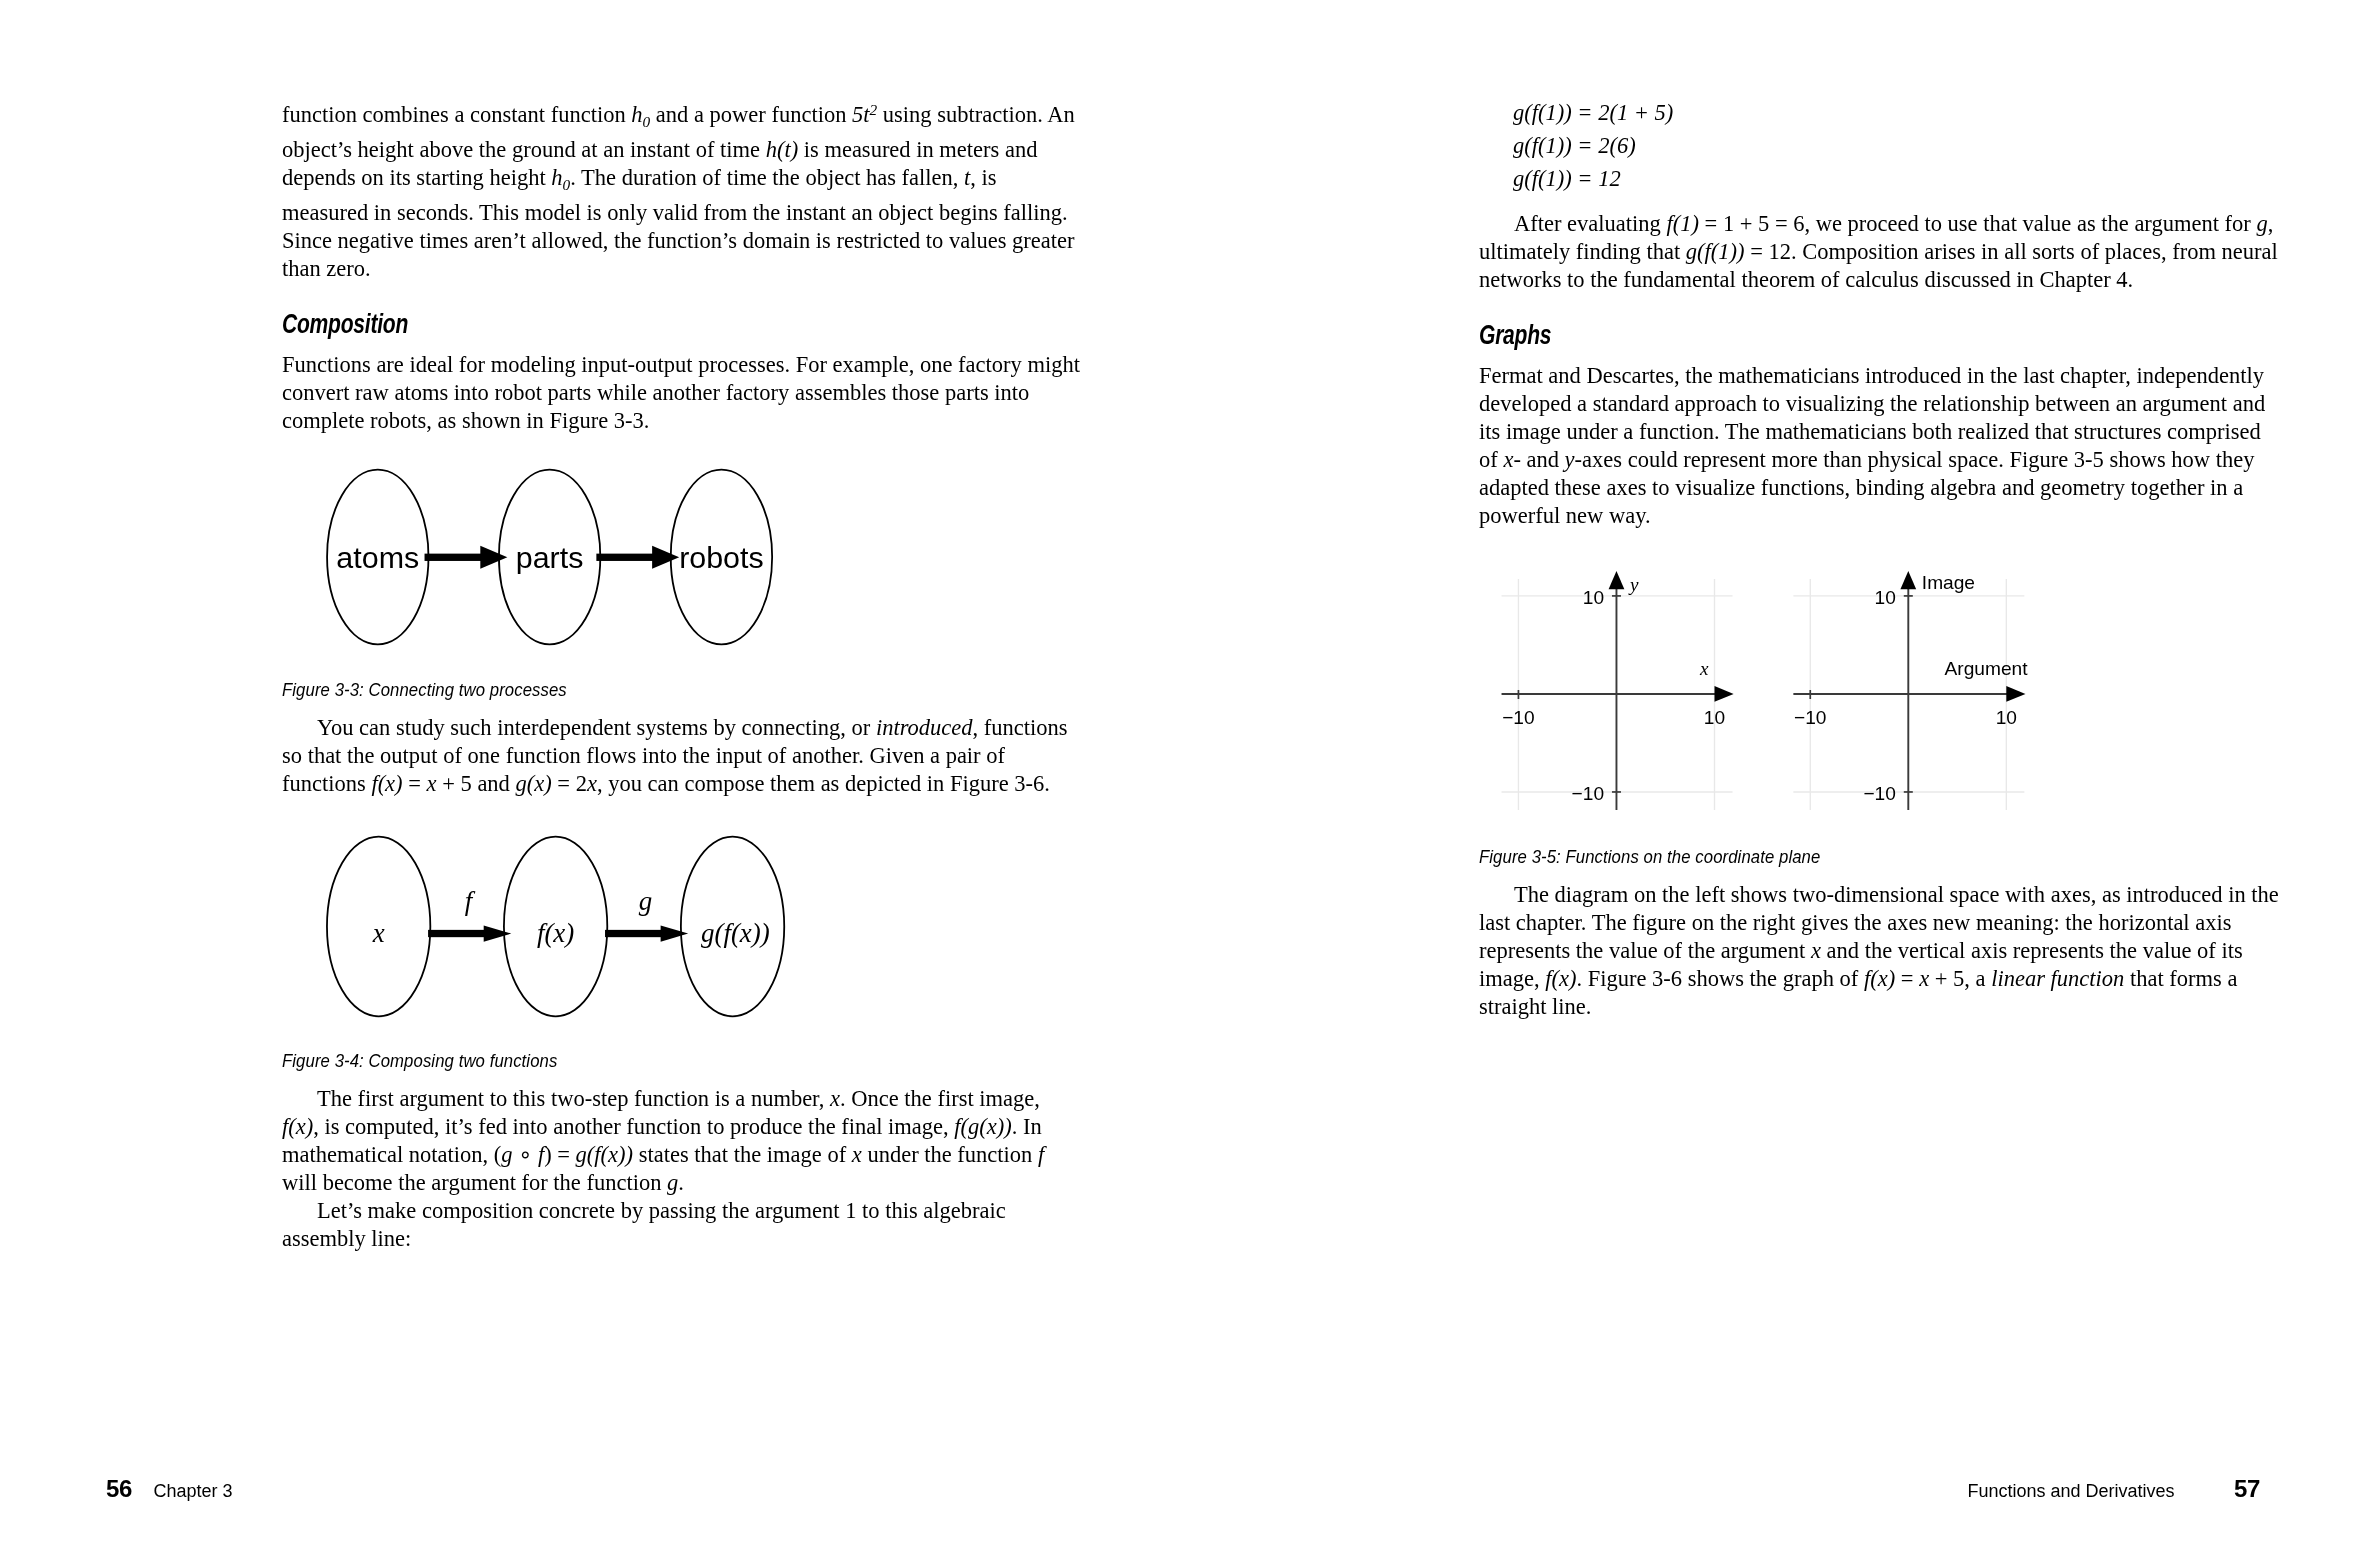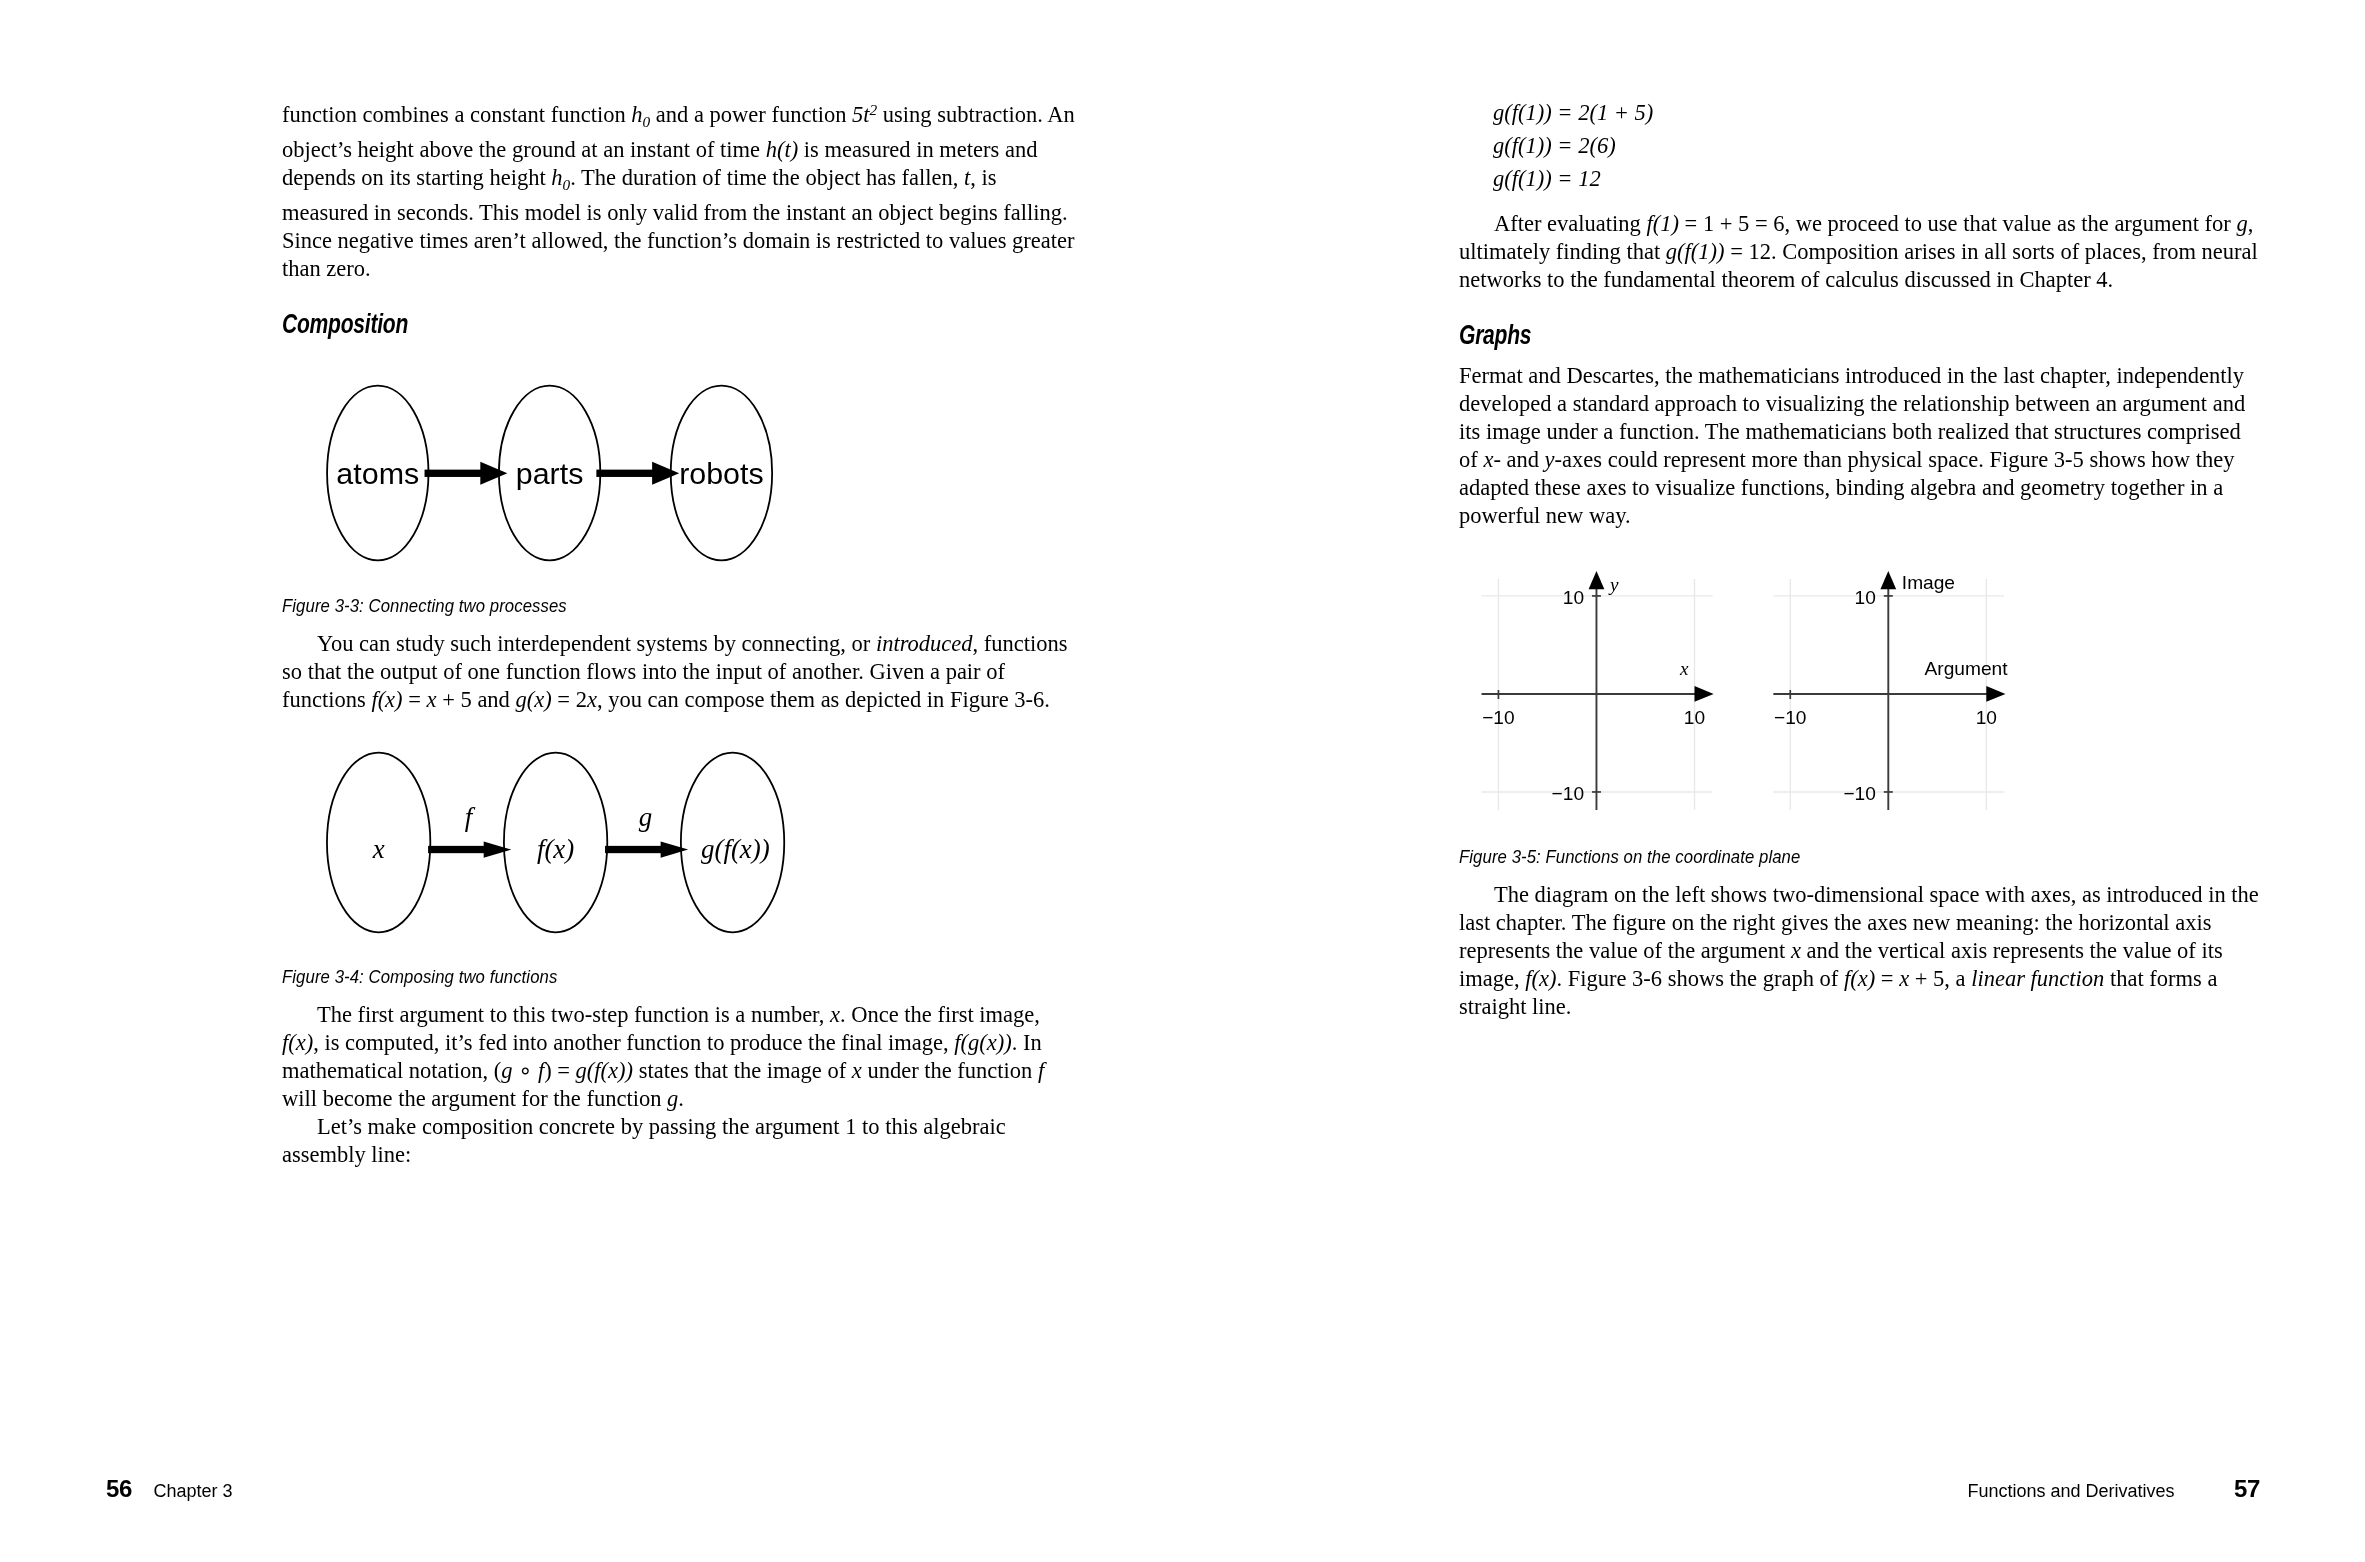--- a/index.html
+++ b/index.html
@@ -16,21 +16,21 @@
 
   .col{
     position:absolute;
     top:96px;
     width:800px;
     font-size:22.5px;
     line-height:28px;
     text-align:left;
   }
   .page-left .col{left:282px;}
-  .page-right .col{left:276px;}
+  .page-right .col{left:296px;}
 
   p{margin:0;}
   p.indent{text-indent:35px;}
   i,em{font-style:italic;}
 
   .sub{font-size:0.68em;vertical-align:-0.30em;}
   .sup{font-size:0.68em;vertical-align:0.48em;}
 
   
   h2{
@@ -90,20 +90,21 @@
 
   <div class="page page-left">
     <div class="col">
 
       <p><span>function combines a constant function </span><i class="nb"><span>h</span><span class="sub">0</span></i><span> and a power function </span><i class="nb"><span>5t</span><span class="sup">2</span></i><span> using subtraction. An object’s height above the ground at an instant of time </span><i>h(t)</i><span> is measured in meters and depends on its starting height </span><i class="nb"><span>h</span><span class="sub">0</span></i><span>. The duration of time the object has fallen, </span><i>t</i><span>, is measured in seconds. This model is only valid from the instant an object begins falling. Since negative times aren’t allowed, the function’s domain is restricted to values greater than zero.</span></p>
 
       <div class="h-gap-top"></div>
       <h2>Composition</h2>
       <div class="h-gap-bot"></div>
 
+      <p>Functions are ideal for modeling input-output processes. For example, one factory might convert raw atoms into robot parts while another factory assembles those parts into complete robots, as shown in Figure 3-3.</p>
 
       <div class="figbox" style="height:186px;margin-top:29px;">
         <svg width="800" height="186" viewBox="0 0 1420 330" style="font-size:40px">
           <ellipse cx="170" cy="165" rx="90" ry="155" fill="none" stroke="#000" stroke-width="3.2"></ellipse>
           <ellipse cx="475" cy="165" rx="90" ry="155" fill="none" stroke="#000" stroke-width="3.2"></ellipse>
           <ellipse cx="780" cy="165" rx="90" ry="155" fill="none" stroke="#000" stroke-width="3.2"></ellipse>
 
           <g>
             <rect x="253" y="159" width="105" height="13" fill="#000"></rect>
             <polygon points="352,145 400,165.5 352,186" fill="#000"></polygon>

